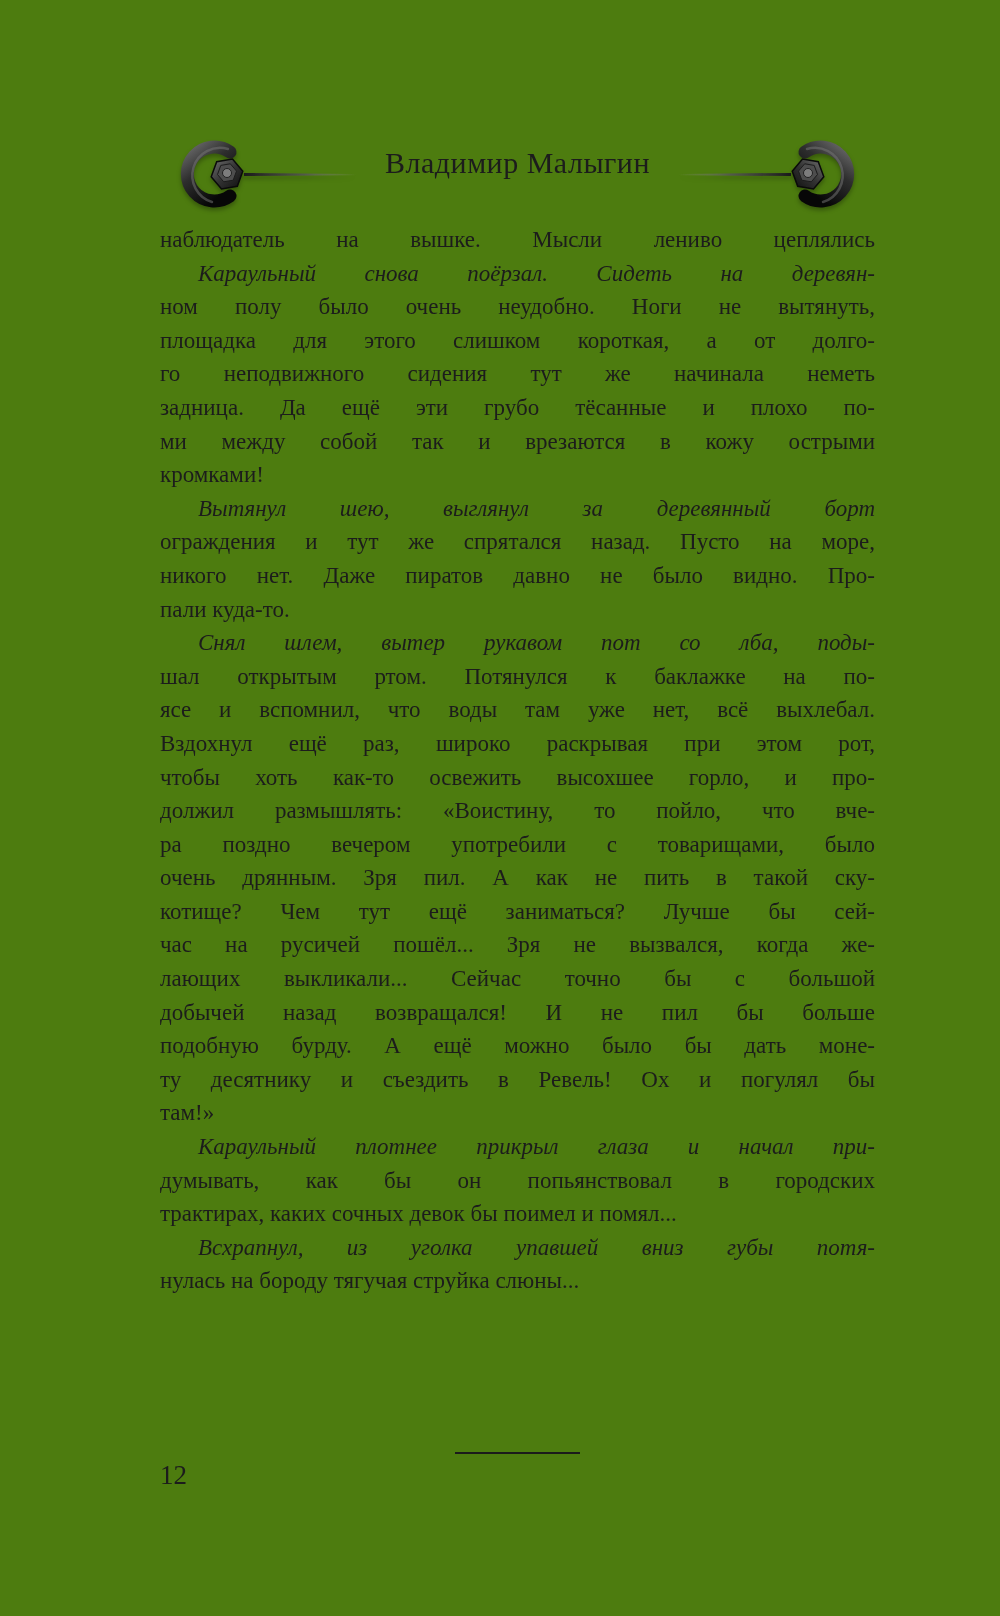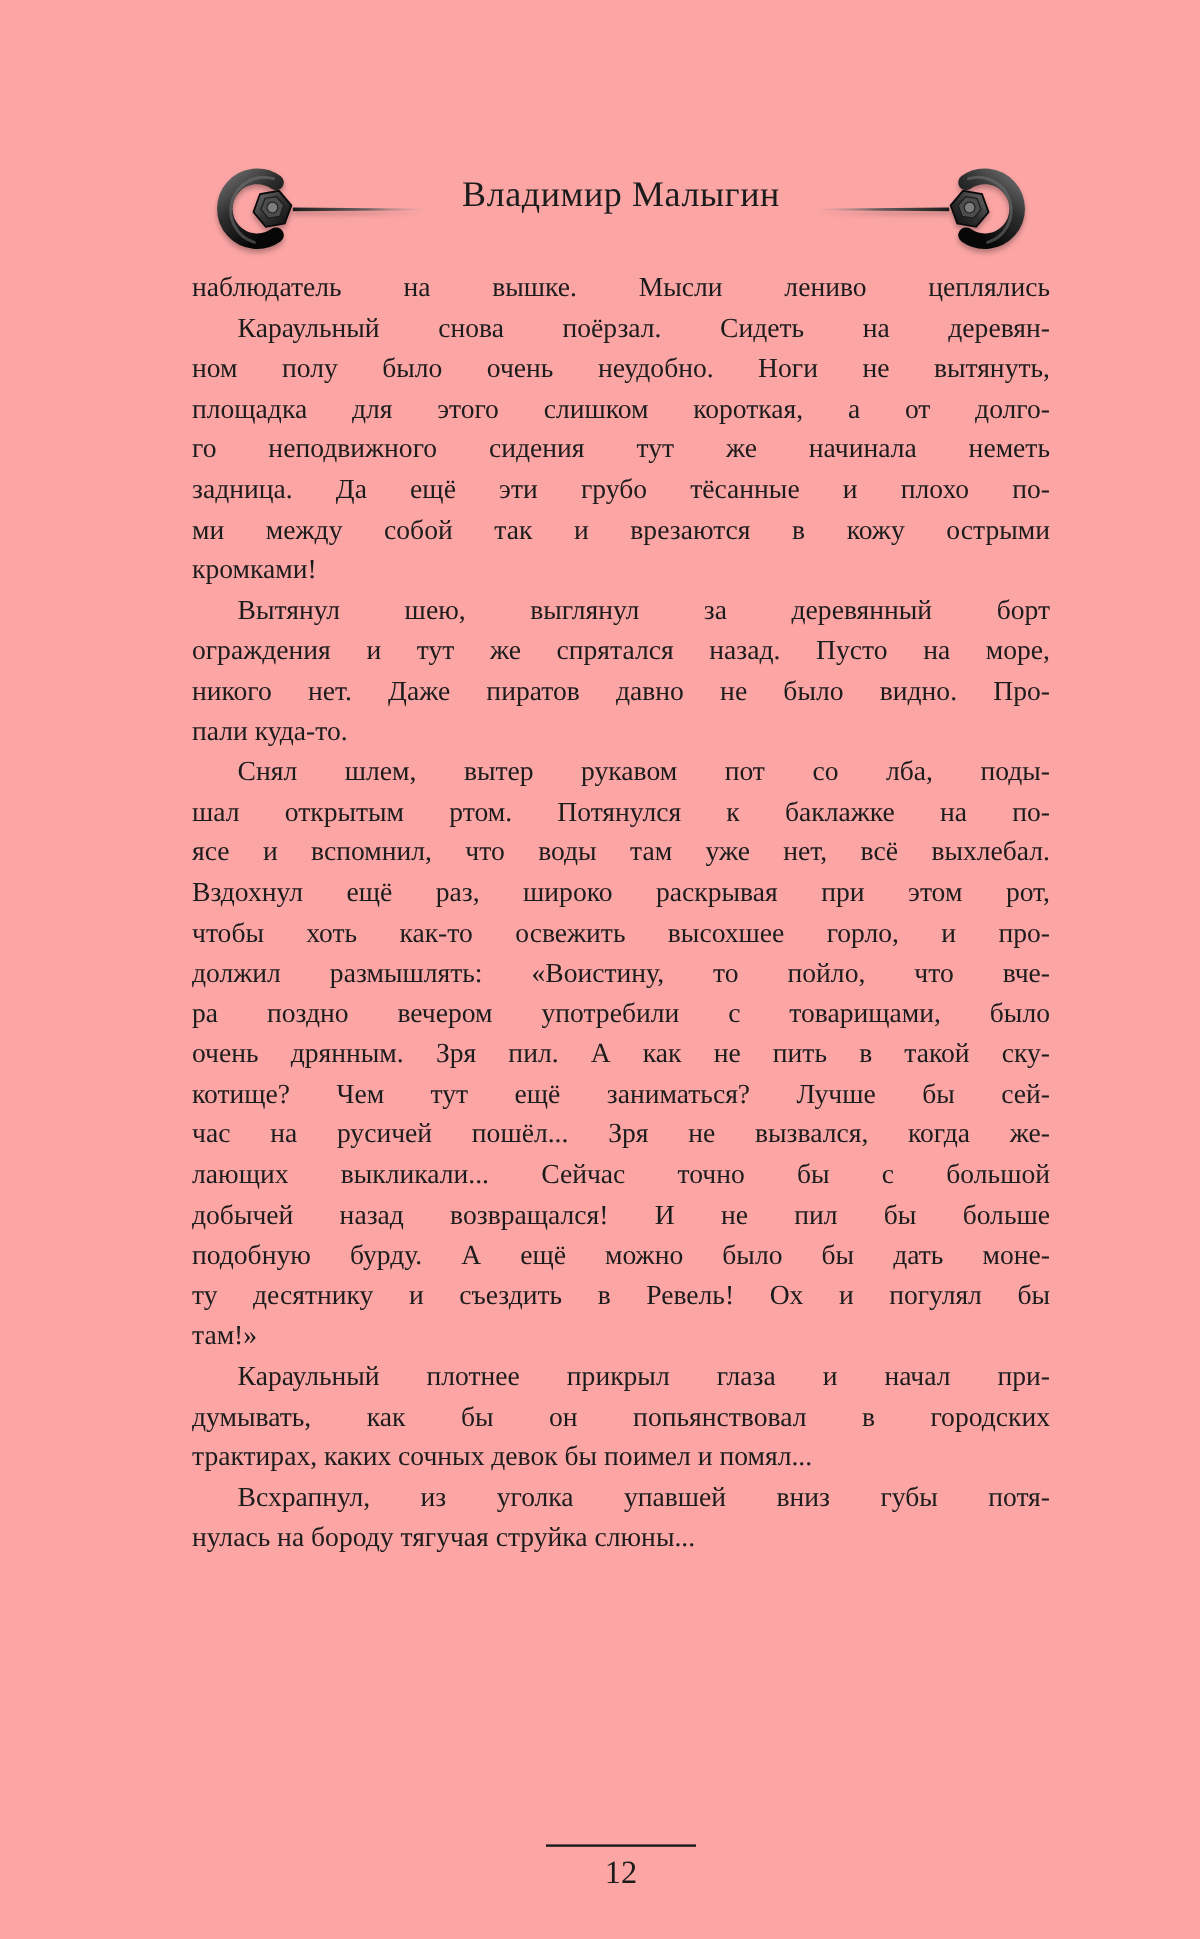--- a/index.html
+++ b/index.html
@@ -1,40 +1,40 @@
 <!DOCTYPE html>
 <html><head>
 <meta charset="utf-8">
 <style>
   html,body { margin:0; padding:0; }
   body { width:1000px; height:1616px; background:#ffffff; overflow:hidden; }
   .page {
-    position:relative; width:1000px; height:1616px; background:#fca5a5;
+    position:relative; width:1000px; height:1616px; background:#4d7c0f;
     font-family:"Liberation Serif","DejaVu Serif",serif; color:#1c1c1c;
   }
   
   .page-header { position:absolute; left:160px; top:130px; width:715px; height:90px; }
   .page-header-title {
     position:absolute; left:0; right:0; top:16px; text-align:center;
     font-size:30px; letter-spacing:0.5px; color:#1c1c1c; white-space:nowrap;
   }
   .ornament { position:absolute; top:2px; width:196px; height:82px; }
   .ornament svg { filter: drop-shadow(0 3px 2px rgba(0,0,0,0.28)); }
   .ornament-left  { left:4px; }
   .ornament-right { right:4px; transform:scaleX(-1); }
   
   .body-text {
     position:absolute; left:160px; top:223px; width:715px;
     font-size:23px; line-height:33.6px; color:#1c1c1c;
   }
   .line { text-align:justify; text-align-last:justify; white-space:normal; }
-  .line.indent { text-indent:38px; }
+  .line.indent { text-indent:38px;font-style:italic; }
   .line.last { text-align-last:left; }
   
-  .page-footer { position:absolute; left:160px; top:1537px; width:715px; text-align:center; }
+  .page-footer { position:absolute; left:160px; top:1452px; width:715px; text-align:left; }
   .footer-rule { width:125px; height:2px; background:#1b1b1b; margin:0 auto; }
   .page-number { margin-top:6px; font-size:27px; color:#1c1c1c; }
   .defs-holder { position:absolute; width:0; height:0; overflow:hidden; }
 </style>
 </head>
 <body>
 
 <div class="page">
 
   <svg class="defs-holder" aria-hidden="true">

